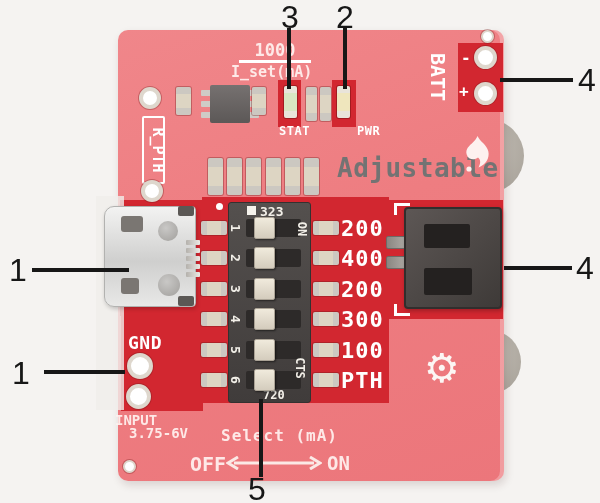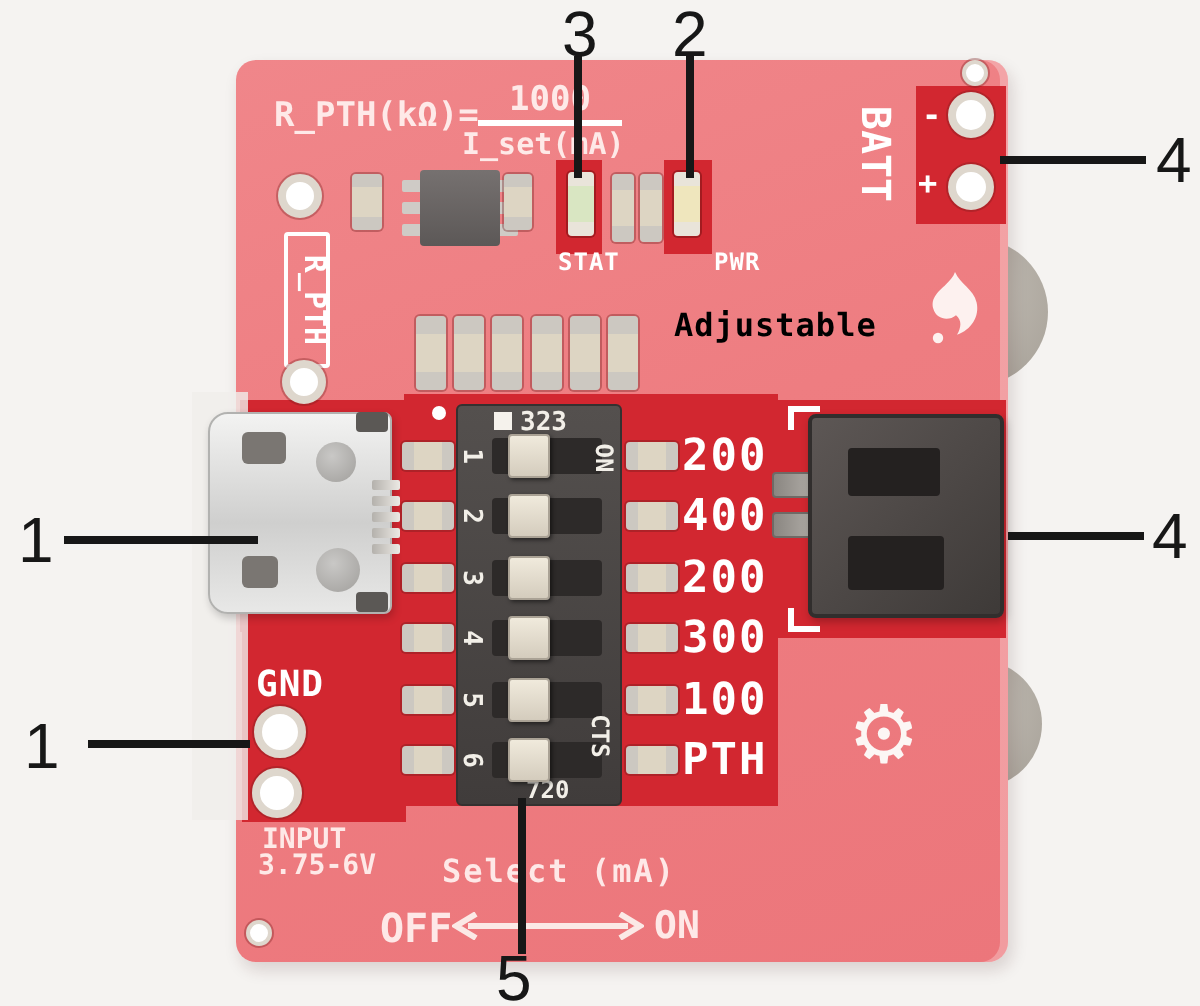--- a/index.html
+++ b/index.html
@@ -83,21 +83,20 @@
   <div class="board"></div>
 
   <div class="region" style="left:120px;top:200px;width:92px;height:116px;"></div>
   <div class="region" style="left:121px;top:316px;width:82px;height:95px;"></div>
   <div class="region" style="left:202px;top:197px;width:187px;height:206px;"></div>
   <div class="region" style="left:387px;top:200px;width:116px;height:119px;"></div>
   <div class="region" style="left:458px;top:43px;width:45px;height:69px;"></div>
   <div class="region" style="left:278px;top:80px;width:23px;height:47px;"></div>
   <div class="region" style="left:332px;top:80px;width:24px;height:47px;"></div>
 
-  <div class="silk muted" style="left:137px;top:50px;font-size:17px;">R_PTH(kΩ)=</div>
   <div class="silk muted" style="left:239px;top:42px;width:72px;text-align:center;font-size:17px;">1000</div>
   <div class="fracbar" style="left:239px;top:60px;width:72px;height:3px;"></div>
   <div class="silk muted" style="left:231px;top:65px;font-size:15px;">I_set(mA)</div>
 
   <div class="res-v" style="left:176px;top:87px;width:15px;height:28px;"></div>
   <div class="ic-body"></div>
   <div class="ic-leg" style="left:201px;top:90px;"></div>
   <div class="ic-leg" style="left:201px;top:101px;"></div>
   <div class="ic-leg" style="left:201px;top:112px;"></div>
   <div class="ic-leg" style="left:249px;top:90px;"></div>
@@ -124,21 +123,21 @@
   <div class="abs" style="left:142px;top:116px;width:23px;height:68px;border:2px solid #fff;border-radius:2px;z-index:8;box-sizing:border-box;"></div>
   <div class="silk rot" style="left:123px;top:139px;width:61px;height:22px;font-size:15px;">R_PTH</div>
 
   <div class="res-v" style="left:208px;top:158px;width:15px;height:37px;"></div>
   <div class="res-v" style="left:227px;top:158px;width:15px;height:37px;"></div>
   <div class="res-v" style="left:246px;top:158px;width:15px;height:37px;"></div>
   <div class="res-v" style="left:266px;top:158px;width:15px;height:37px;"></div>
   <div class="res-v" style="left:285px;top:158px;width:15px;height:37px;"></div>
   <div class="res-v" style="left:304px;top:158px;width:15px;height:37px;"></div>
 
-  <div class="silk muted" style="left:337px;top:155px;font-size:16px;letter-spacing:0.5px;color:#000000;">Adjustable</div>
+  <div class="silk muted" style="left:337px;top:155px;font-size:26px;letter-spacing:0.5px;color:#737373;">Adjustable</div>
   <div class="abs" style="left:460px;top:136px;z-index:8;">
     <svg width="32" height="38" viewBox="0 0 32 38">
       <path fill="#fdf1ef" d="M17.5 0c2.6 6 9.3 8.6 10.8 15.2 1.6 7-2.6 13.6-9.8 16.2 2.1-3.6 2.6-7.2-.5-9.8-3.6 3.1-9.8 2.1-11.3-3.1C5 12.9 9.7 9.4 12.8 6.4 14.8 4.4 16.6 2.6 17.5 0z"></path>
       <circle fill="#fdf1ef" cx="9" cy="33" r="2.6"></circle>
     </svg>
   </div>
 
   <div class="dot" style="left:216px;top:203px;width:7px;height:7px;"></div>
   <div class="dip-body"></div>
   <div class="abs" style="left:247px;top:206px;width:9px;height:9px;background:#f5f2ec;z-index:9;"></div>
@@ -210,21 +209,21 @@
   <div class="usb-pin" style="left:186px;top:240px;"></div>
   <div class="usb-pin" style="left:186px;top:248px;"></div>
   <div class="usb-pin" style="left:186px;top:256px;"></div>
   <div class="usb-pin" style="left:186px;top:264px;"></div>
   <div class="usb-pin" style="left:186px;top:272px;"></div>
 
   <div class="silk" style="left:128px;top:334px;font-size:18px;letter-spacing:0.5px;">GND</div>
   <div class="hole" style="left:127px;top:353px;width:26px;height:26px;"></div>
   <div class="hole" style="left:126px;top:384px;width:25px;height:25px;"></div>
 
-  <div class="silk muted" style="left:131px;top:413px;font-size:14px;">INPUT</div>
+  <div class="silk muted" style="left:115px;top:413px;font-size:14px;">INPUT</div>
   <div class="silk muted" style="left:129px;top:426px;font-size:14px;">3.75-6V</div>
   <div class="silk muted" style="left:221px;top:428px;font-size:16px;letter-spacing:1px;">Select (mA)</div>
   <div class="silk muted" style="left:190px;top:454px;font-size:20px;">OFF</div>
   <div class="abs" style="left:226px;top:456px;z-index:8;">
     <svg width="96" height="14" viewBox="0 0 96 14">
       <path d="M8 7 H88" stroke="#fbe9e6" stroke-width="3" fill="none"></path>
       <path d="M12 1 L2 7 L12 13" stroke="#fbe9e6" stroke-width="3" fill="none"></path>
       <path d="M84 1 L94 7 L84 13" stroke="#fbe9e6" stroke-width="3" fill="none"></path>
     </svg>
   </div>

